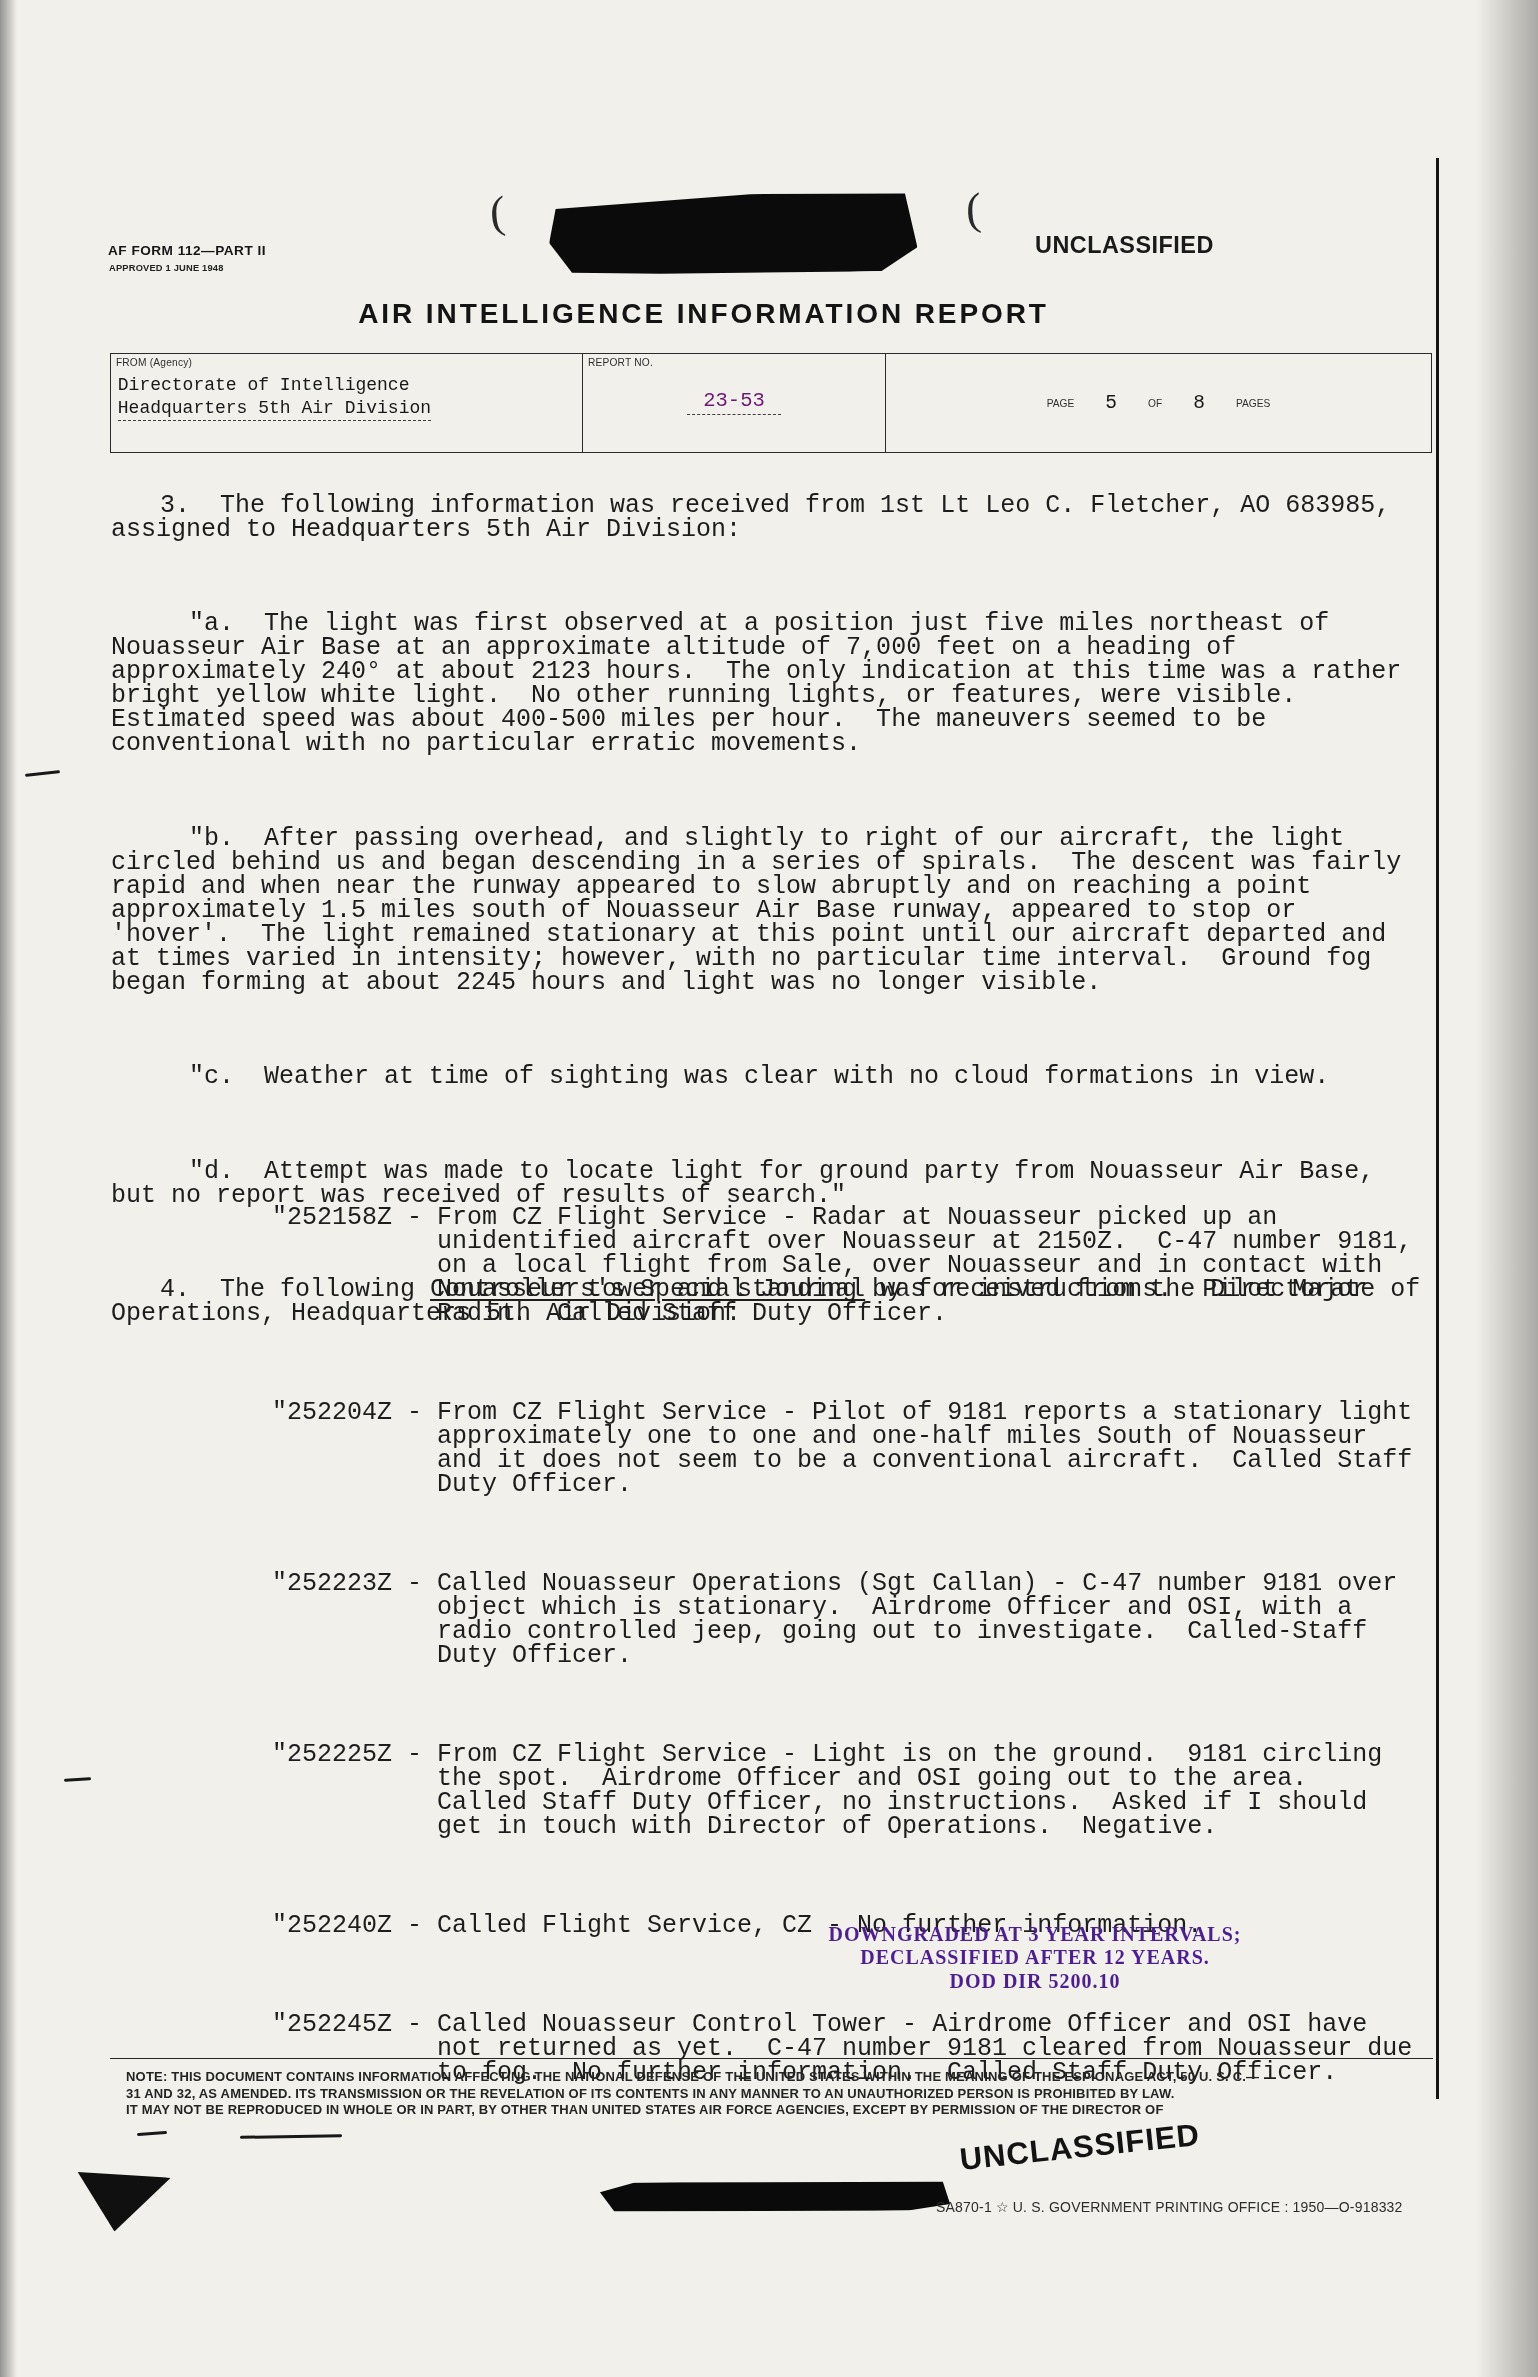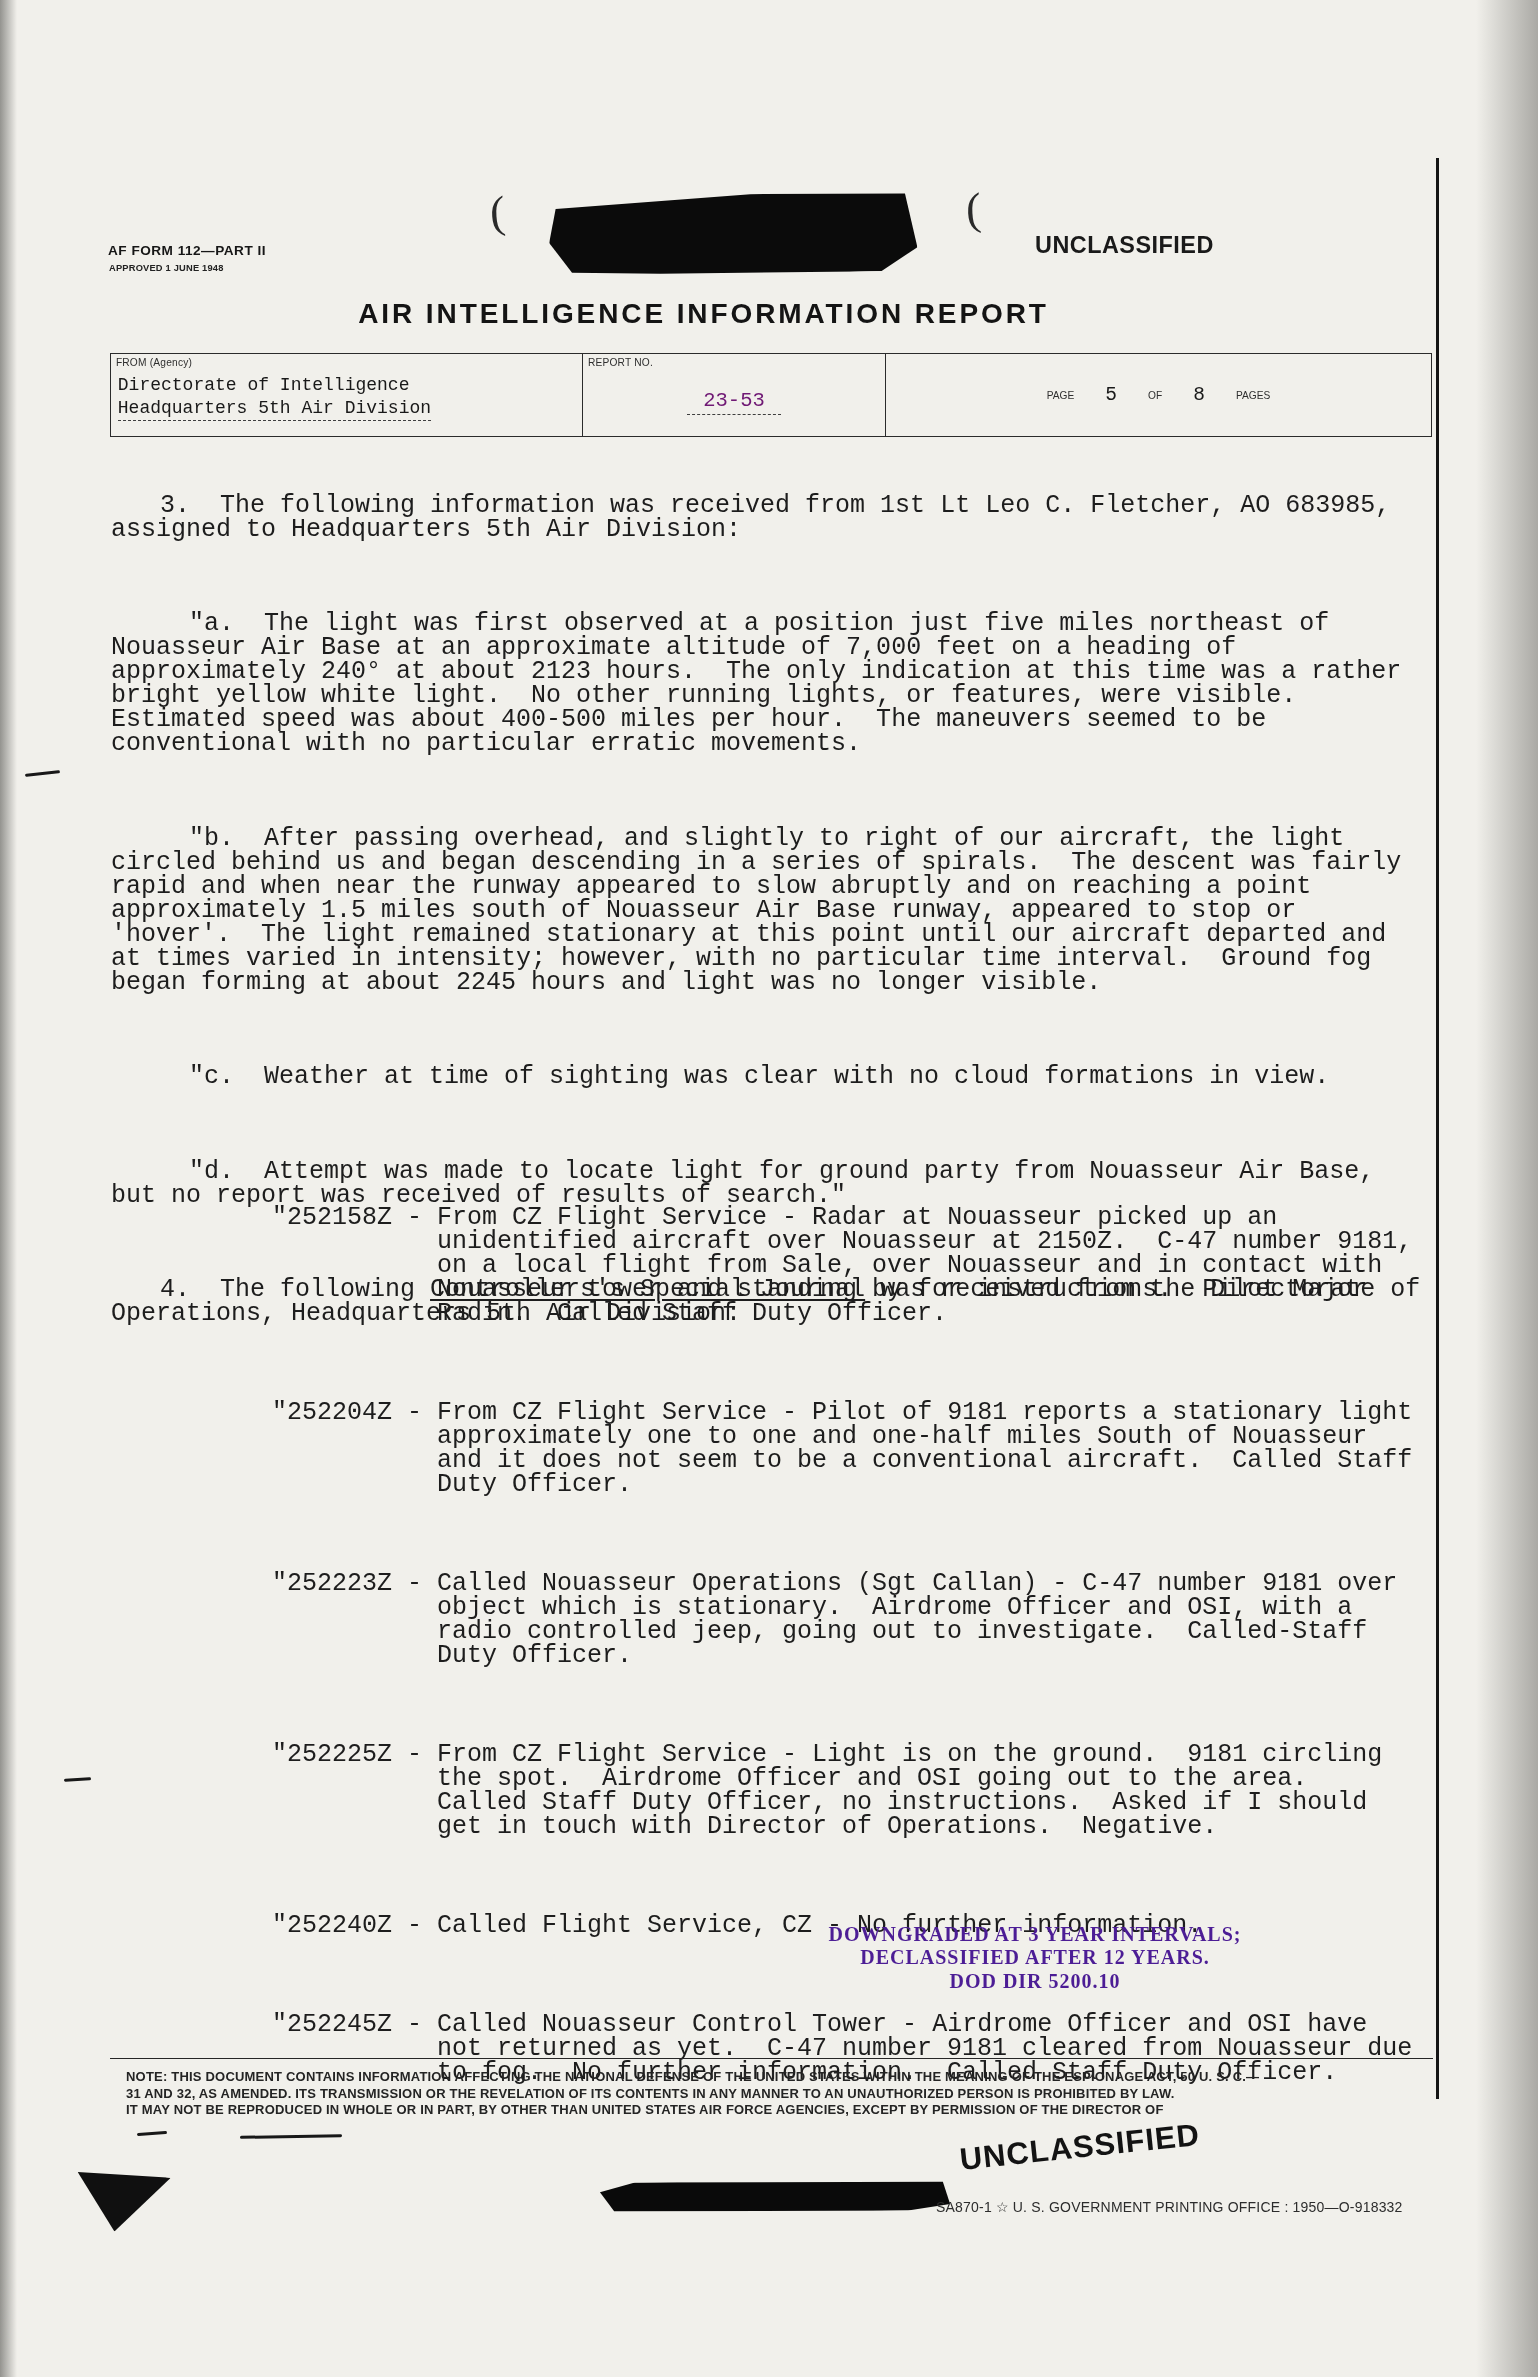--- a/index.html
+++ b/index.html
@@ -26,21 +26,21 @@
   .doc-title{position:absolute;left:0;top:298px;width:1407px;text-align:center;
     font-weight:700;font-size:28px;letter-spacing:2.9px;color:#141414;font-family:"Liberation Sans",sans-serif;}
   .redaction-top{position:absolute;left:549px;top:193px;width:368px;height:82px;background:#0b0b0b;
     border-radius:6.8px;transform:rotate(-1.5deg);
     clip-path:polygon(2% 14%,55% 2%,97% 6%,100% 72%,90% 100%,30% 96%,6% 92%,0 55%);}
   .paren{position:absolute;font-family:"Liberation Serif",serif;font-weight:400;font-size:45px;color:#2a2a2a;}
   .paren-left{left:490px;top:186px;transform:rotate(-4deg);}
   .paren-right{left:966px;top:183px;transform:rotate(-3deg);}
 
   
-  .info-table{position:absolute;left:110px;top:353px;width:1322px;height:84px;
+  .info-table{position:absolute;left:110px;top:353px;width:1322px;height:100px;
     border:1.9px solid #2b2b2b;box-sizing:border-box;display:flex;background:transparent;}
   .cell{box-sizing:border-box;position:relative;padding:2.9px 6.8px;}
   .cell-from{width:472px;border-right:1.5px solid #2b2b2b;}
   .cell-report{width:303px;border-right:1.5px solid #2b2b2b;text-align:center;}
   .cell-page{flex:1;display:flex;align-items:center;justify-content:center;gap:31px;}
   .tbl-label{position:absolute;top:2.9px;left:4.9px;font-size:10.2px;color:#2f2f2f;letter-spacing:0.2px;}
   .mono{font-family:"Liberation Mono","DejaVu Sans Mono",monospace;}
   .from-values{margin-top:17.5px;font-size:18px;line-height:22.4px;color:#191919;}
   .dashed-u{border-bottom:1.5px dashed #3f3f3f;display:inline-block;padding-bottom:1px;}
   .report-value{margin-top:32px;font-size:20.5px;display:inline-block;padding:0 16.6px 1.9px;color:#701a75;}

